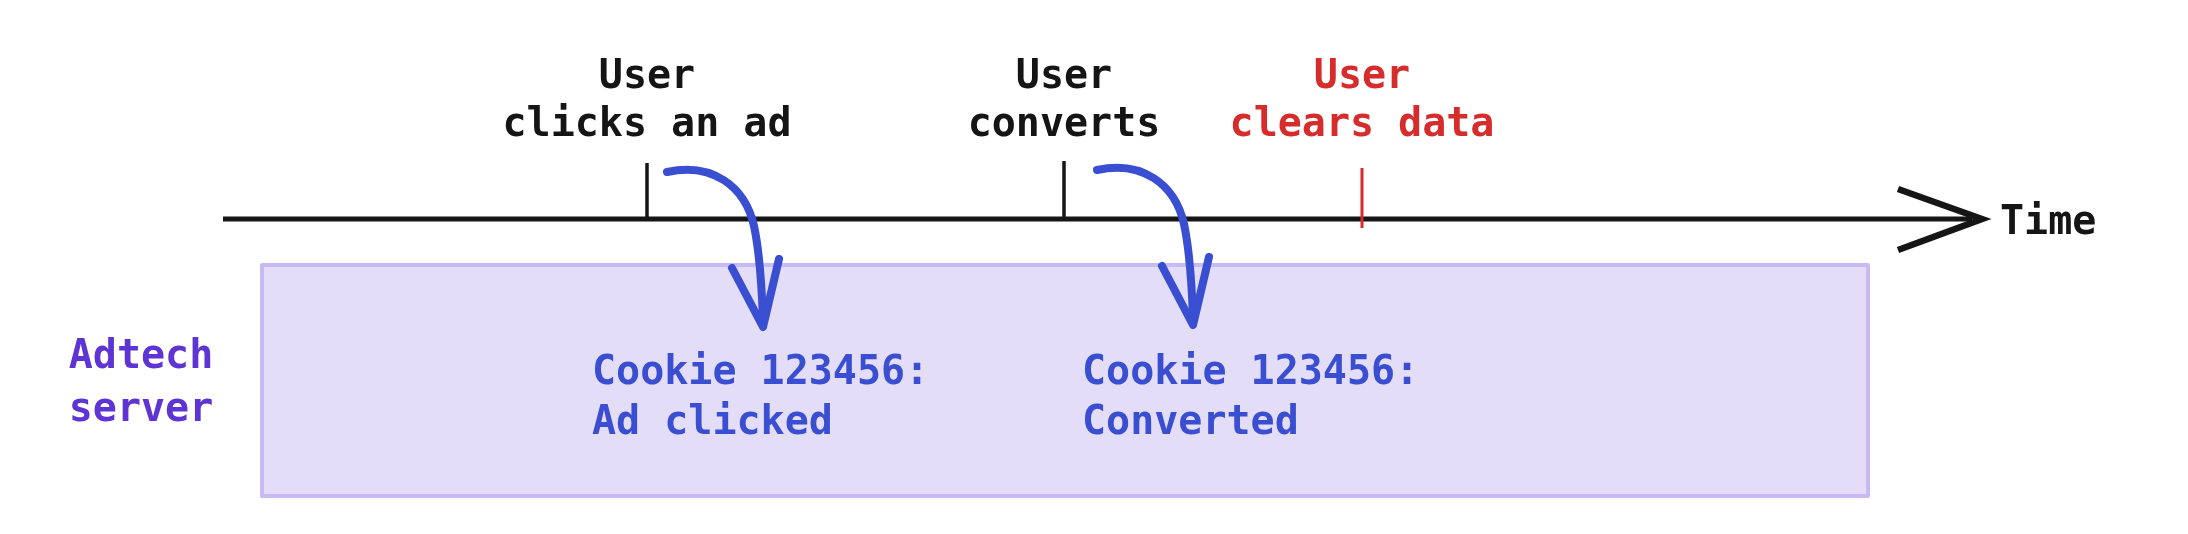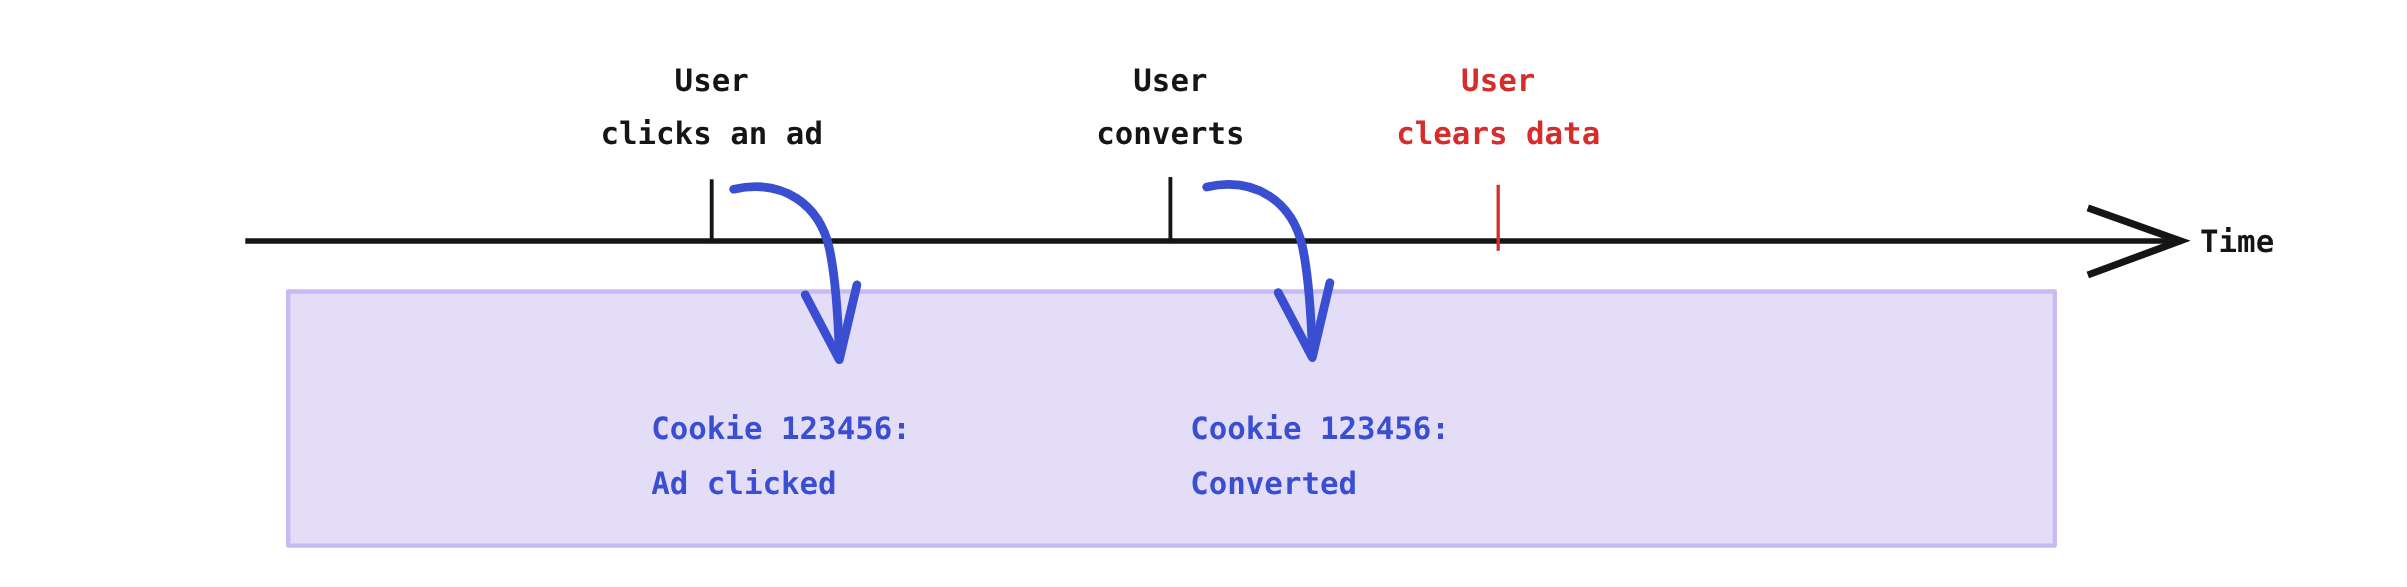--- a/index.html
+++ b/index.html
@@ -25,21 +25,21 @@
     position: absolute;
     left: 0; top: 0;
     width: 2188px; height: 534px;
   }
   .axis-stroke   { stroke: var(--c-ink);  fill: none; }
   .red-stroke    { stroke: var(--c-red);  fill: none; }
   .blue-stroke   { stroke: var(--c-blue); fill: none; stroke-linecap: round; stroke-linejoin: round; }
   .label {
     position: absolute;
     white-space: pre-line;
-    font-size: 28px;
+    font-size: 40px;
     letter-spacing: 0px;
   }
   .event-label {
     top: 50px;
     transform: translateX(-50%);
     text-align: center;
     line-height: 48px;
     color: var(--c-ink);
   }
   .event-label.red { color: var(--c-red); }
@@ -65,21 +65,20 @@
     transform: translateX(-50%);
     text-align: center;
     line-height: 53px;
     color: var(--c-purple);
   }
   .cookie-record {
     top: 345px;
     line-height: 50px;
     color: var(--c-blue);
     text-align: left;
-    margin-top: 20px;
   }
   .cookie-record.first  { left: 592px; }
   .cookie-record.second { left: 1082px; }
 </style>
 </head>
 <body>
 
 <div class="canvas">
 
   <div class="server-box"></div>
@@ -107,19 +106,21 @@
 
   <div class="label event-label" style="left:647px">User
 clicks an ad</div>
   <div class="label event-label" style="left:1064px">User
 converts</div>
   <div class="label event-label red" style="left:1362px">User
 clears data</div>
 
   <div class="label time-label">Time</div>
 
+  <div class="label server-label">Adtech
+server</div>
 
   <div class="label cookie-record first">Cookie 123456:
 Ad clicked</div>
   <div class="label cookie-record second">Cookie 123456:
 Converted</div>
 
 </div>
 
 </body></html>

